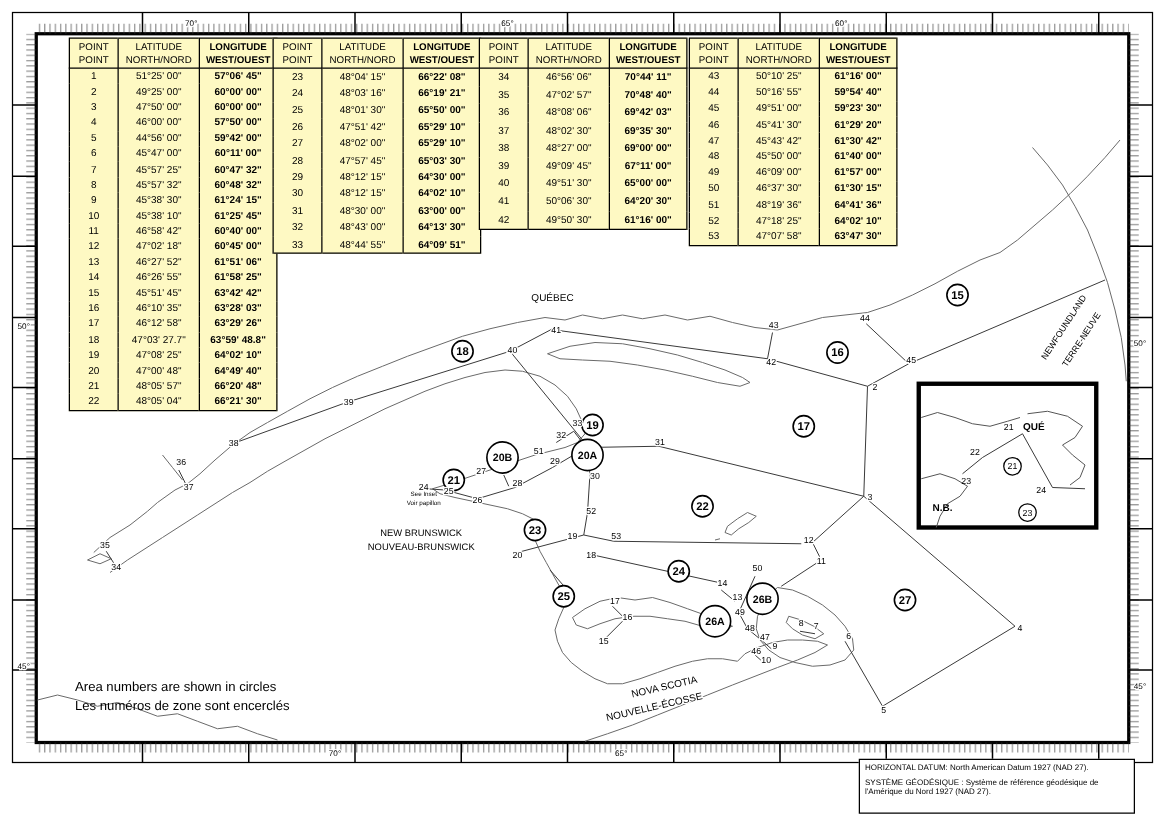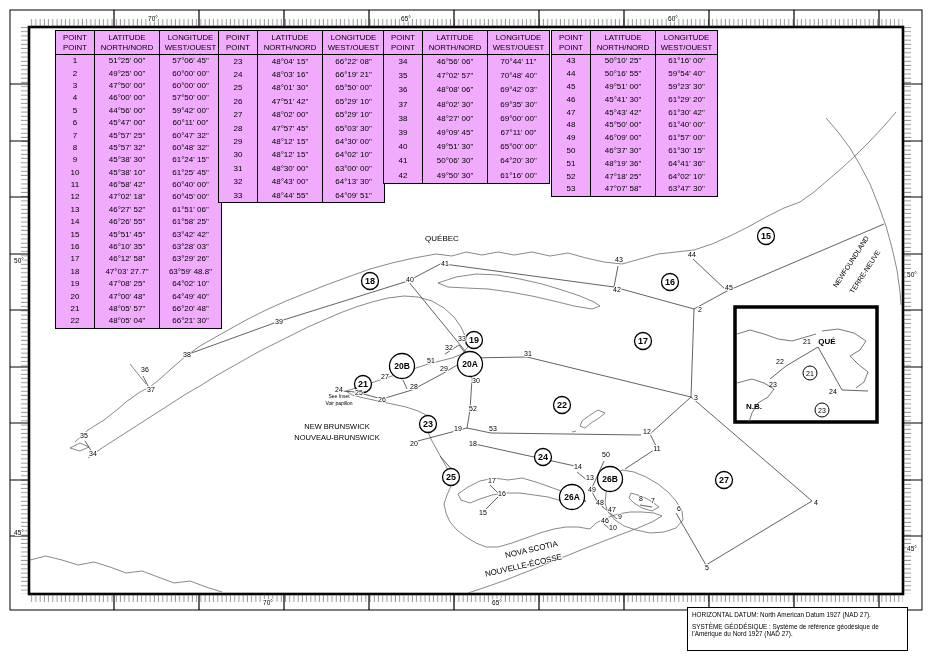--- a/index.html
+++ b/index.html
@@ -1,28 +1,28 @@
 <!DOCTYPE html>
 <html><head>
 <meta charset="utf-8">
 <style>
   html,body{margin:0;padding:0;background:#fff;}
   .page{position:relative;width:932px;height:664px;background:#fff;overflow:hidden;
         font-family:"Liberation Sans",sans-serif;color:#000;}
   svg{position:absolute;left:0;top:0;font-family:"Liberation Sans",sans-serif;}
   
   .ctable-wrap{position:absolute;top:30px;}
-  table.ctable{border-collapse:collapse;background:#f0abfc;border:1.6px solid #000;}
+  table.ctable{border-collapse:collapse;background:#fef9c3;border:1.6px solid #000;}
   .ctable th,.ctable td{border-left:1px solid #000;border-right:1px solid #000;
       padding:0 2px;text-align:center;font-size:8px;}
   .ctable thead th{border-bottom:1.6px solid #000;font-weight:normal;
       font-size:7.8px;line-height:9.5px;padding:2px 2px;}
   .ctable th:nth-child(1),.ctable td:nth-child(1){width:34px;}
   .ctable th:nth-child(2),.ctable td:nth-child(2){width:60px;margin-left:28px;}
-  .ctable th:nth-child(3),.ctable td:nth-child(3){width:57px;}
+  .ctable th:nth-child(3),.ctable td:nth-child(3){width:57px;font-weight:bold;}
   .ctable td{line-height:1;white-space:nowrap;}
   .t1 td{height:12.4px;} .t2 td{height:13.4px;} .t3 td{height:14.2px;} .t4 td{height:12.8px;}
   
   .area-note{position:absolute;left:60px;top:543px;font-size:10.5px;line-height:14.5px;}
   .inset-note{position:absolute;left:316px;top:393px;width:46px;text-align:center;
       font-size:5px;line-height:6.5px;}
   .datum-box{position:absolute;left:687px;top:607px;width:211px;height:36px;
       border:1.6px solid #000;background:#fff;padding:3px 4px;font-size:6.4px;line-height:7.6px;}
   .datum-box p{margin:0 0 4px 0;}
   .datum-box p:last-child{margin:0;}
@@ -579,20 +579,24 @@
             <tr>
               <td>53</td>
               <td>47°07' 58"</td>
               <td>63°47' 30"</td>
             </tr>
           </tbody>
         </table>
       </div>
     </div>
 
+  <div class="area-note">
+    <div>Area numbers are shown in circles</div>
+    <div>Les numéros de zone sont encerclés</div>
+  </div>
 
   <div class="inset-note">
     <div>See Inset</div>
     <div>Voir papillon</div>
   </div>
 
   <div class="datum-box">
     <p>HORIZONTAL DATUM: North American Datum 1927 (NAD 27).</p>
     <p>SYSTÈME GÉODÉSIQUE : Système de référence géodésique de l'Amérique du Nord 1927 (NAD 27).</p>
   </div>

